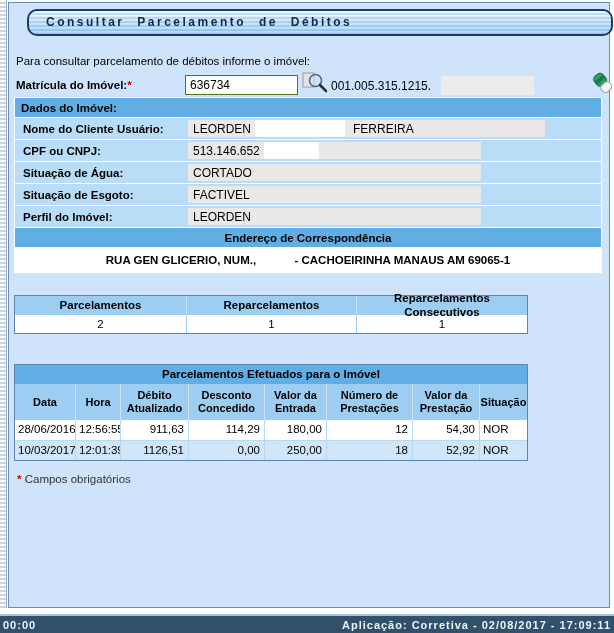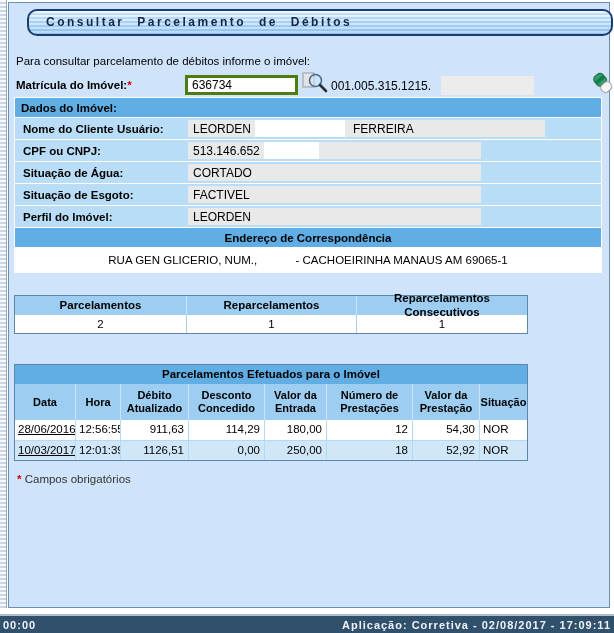--- a/index.html
+++ b/index.html
@@ -19,21 +19,21 @@
     background-image:repeating-linear-gradient(180deg,rgba(255,255,255,.35) 0 2px,rgba(140,190,235,.35) 2px 4px),
                      linear-gradient(180deg,#eaf5ff 0%,#bcdef7 45%,#8fc2ed 100%);
     line-height:23px; padding-left:17px; font-weight:bold; font-size:12px;
     letter-spacing:2.5px; word-spacing:7px; color:#16264c; }
 
   .intro { position:absolute; left:7px; top:52px; font-size:11.5px; color:#000; }
 
   .mat-label { position:absolute; left:7px; top:76px; font-size:11.5px; font-weight:bold; color:#000; }
   .req { color:#cc0000; font-weight:bold; }
   .mat-input { position:absolute; left:176px; top:72px; width:113px; height:20px;
-    border:3px solid #4d7c0f; background:#fff; font-family:"Liberation Sans",sans-serif;
+    border:1px solid #4d7c0f; background:#fff; font-family:"Liberation Sans",sans-serif;
     font-size:12px; padding:1px 4px; color:#000; }
   .search-ic { position:absolute; left:293px; top:68px; width:27px; height:26px; cursor:pointer; }
   .inscricao { position:absolute; left:322px; top:76px; font-size:12px; color:#000; }
   .inscr-redact { position:absolute; left:432px; top:73px; width:93px; height:19px; background:#ececec; }
   .eraser-ic { position:absolute; left:582px; top:68px; width:25px; height:27px; cursor:pointer; }
 
   .dados { position:absolute; left:5px; top:94px; width:588px; border:1px solid #fdfdfd; }
   .sec-header { height:20px; background:#61aee4; font-size:11.5px; font-weight:bold;
     color:#000; line-height:20px; padding-left:6px; border-bottom:1px solid #fff; }
   .field-row { height:22px; background:#b9ddf6; border-bottom:1px solid #ffffff;
@@ -43,21 +43,21 @@
     display:flex; align-items:center; padding-left:5px; }
   .fr-0 .field-value { width:357px; }
   .fr-1 .field-value, .fr-2 .field-value, .fr-3 .field-value, .fr-4 .field-value { width:293px; }
   .redact { background:#ffffff; height:17px; display:inline-block; margin-left:4px; }
   .fr-0 .redact { width:90px; }
   .fr-1 .redact { width:55px; }
   .val-suffix { margin-left:8px; }
   .end-header { height:20px; background:#61aee4; font-size:11.5px; font-weight:bold;
     text-align:center; line-height:20px; color:#000; border-bottom:1px solid #fff; }
   .end-row { height:24px; background:#ffffff; font-size:11.5px; color:#000;
-    display:flex; align-items:center; justify-content:center; white-space:pre; }
+    display:flex; align-items:center; justify-content:center; white-space:pre;font-weight:bold; }
 
   .tbl { position:absolute; border:1px solid #5e86ab; background:#fff; }
   .tbl-quant { left:5px; top:292px; width:514px; }
   .tbl-parc  { left:5px; top:361px; width:514px; }
   .tbl-title { height:19px; background:#61aee4; font-size:11.5px; font-weight:bold;
     text-align:center; line-height:19px; color:#000; }
   .hdr-row { display:flex; background:#9dcef2; }
   .hdr-cell { font-size:11px; font-weight:bold; color:#000; text-align:center;
     display:flex; align-items:center; justify-content:center; line-height:1.15;
     border-left:1px solid #cfe4fb; }
@@ -74,21 +74,21 @@
   .p-c0{width:60px} .p-c1{width:45px} .p-c2{width:68px} .p-c3{width:76px}
   .p-c4{width:62px} .p-c5{width:86px} .p-c6{width:67px} .p-c7{width:48px}
   .p-row { display:flex; height:20px; }
   .p-row-0 { background:#ffffff; }
   .p-row-1 { background:#cfe7f9; border-top:1px solid #b5d9f2; }
   .p-cell { font-size:11.5px; color:#000; line-height:19px; border-left:1px solid #b5d9f2;
     overflow:hidden; }
   .p-cell:first-child { border-left:none; }
   .al { text-align:left; padding-left:3px; }
   .ar { text-align:right; padding-right:4px; }
-  .date-link { text-decoration:underline; color:#000; cursor:pointer; }
+  .date-link { color:#000; cursor:pointer; }
 
   .footnote { position:absolute; left:8px; top:470px; font-size:11.5px; color:#333; }
 
   .footer-bar { position:absolute; left:0; bottom:0; width:614px; height:19px;
     background:#31506b; border-top:2px solid #aebfd0; color:#ecf3fa;
     font-size:11px; font-weight:bold; letter-spacing:1px;
     display:flex; justify-content:space-between; align-items:center; padding:0 3px; }
 </style>
 </head>
 <body>

